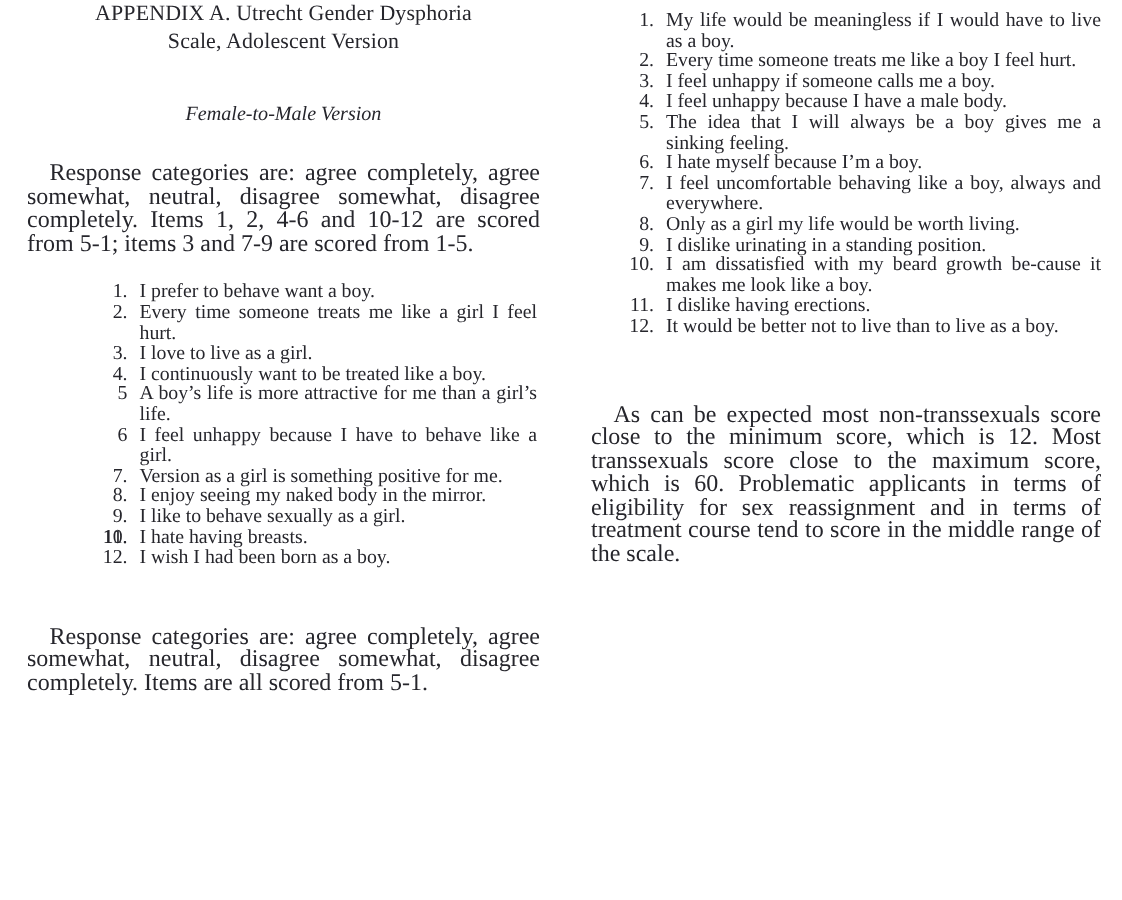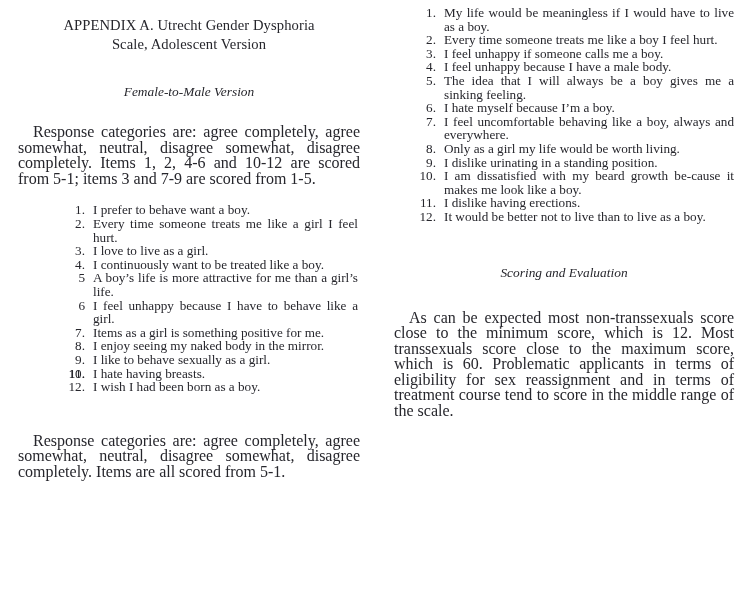--- a/index.html
+++ b/index.html
@@ -24,21 +24,21 @@
   }
 
   .col {
     position: absolute;
     top: 0;
     box-sizing: border-box;
   }
   .col-left {
     left: 18px;
     width: 342px;
-    padding-top: 16px;
+    padding-top: 0;
   }
   .col-right {
     left: 394px;
     width: 340px;
     padding-top: 6px;
   }
 
   .doc-title {
     text-align: center;
     font-size: 14.6px;
@@ -149,21 +149,21 @@
         <li>
             <span class="num">5</span>
             <span class="txt">A boy’s life is more attractive for me than a girl’s life.</span>
           </li>
         <li>
             <span class="num">6</span>
             <span class="txt">I feel unhappy because I have to behave like a girl.</span>
           </li>
         <li>
             <span class="num">7.</span>
-            <span class="txt">Items as a girl is something positive for me.</span>
+            <span class="txt">Version as a girl is something positive for me.</span>
           </li>
         <li>
             <span class="num">8.</span>
             <span class="txt">I enjoy seeing my naked body in the mirror.</span>
           </li>
         <li>
             <span class="num">9.</span>
             <span class="txt">I like to behave sexually as a girl.</span>
           </li>
         <li>
@@ -239,21 +239,20 @@
           </li>
         <li>
             <span class="num">12.</span>
             <span class="txt">It would be better not to live than to live as a boy.</span>
           </li>
       </ol>
     </div>
 
     <div class="gap-xxl"></div>
 
-    <div class="section-heading">Scoring and Evaluation</div>
 
     <div class="gap-lg"></div>
 
     <p class="body-para">As can be expected most non-transsexuals score close to the minimum score, which is 12. Most transsexuals score close to the maximum score, which is 60. Problematic applicants in terms of eligibility for sex reassignment and in terms of treatment course tend to score in the middle range of the scale.</p>
 
   </div>
 
 </div>
 
 </body></html>

